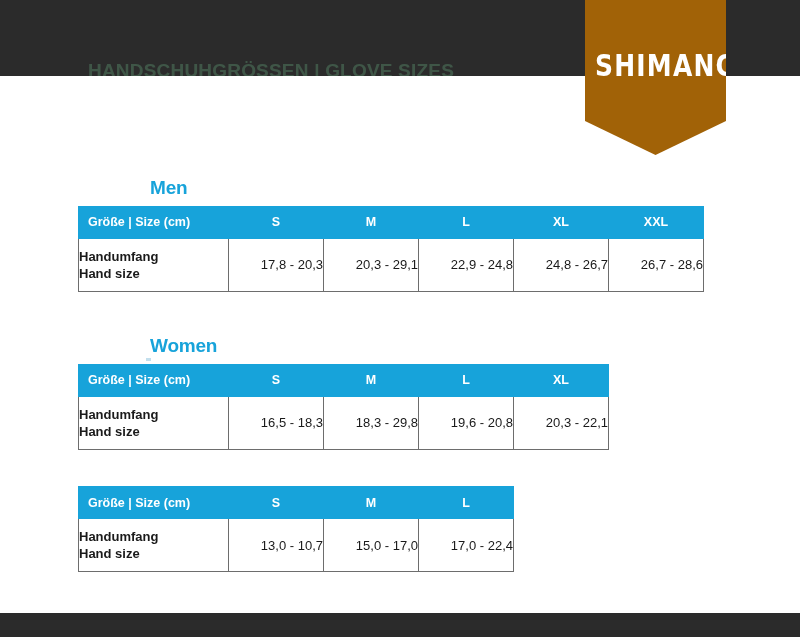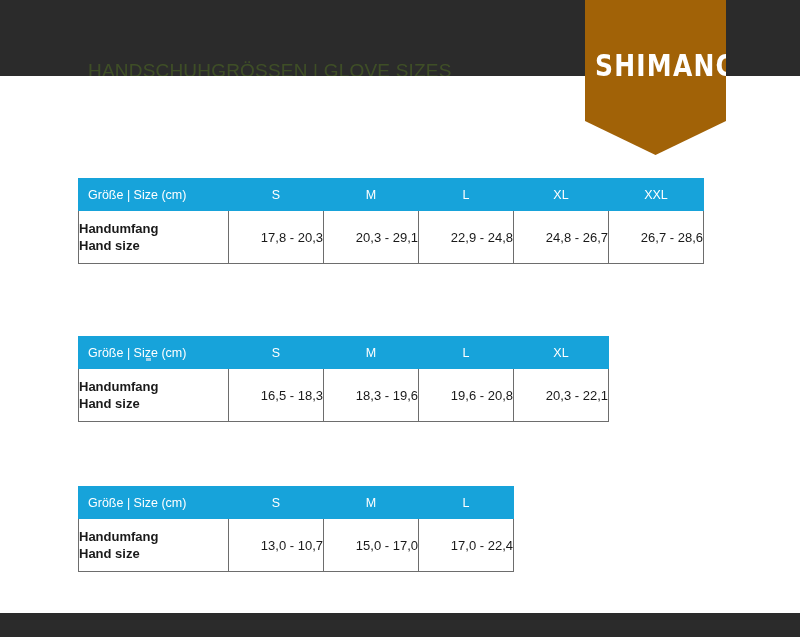--- a/index.html
+++ b/index.html
@@ -24,23 +24,23 @@
     width: 800px;
     height: 76px;
     background: #2b2b2b;
     overflow: hidden;
   }
   .header-title {
     position: absolute;
     left: 88px;
     top: 60px;
     font-size: 19px;
-    font-weight: normal;
+    font-weight: bold;
     letter-spacing: 0.2px;
-    color: #84cc16;
+    color: #86efac;
     white-space: nowrap;
     opacity: 0.22;
   }
 
   
   .brand-banner {
     position: absolute;
     left: 585px;
     top: 0;
     width: 141px;
@@ -110,21 +110,21 @@
   table.size-table td {
     border: 1px solid #6d6d6d;
     padding: 0;
     margin: 0;
   }
   table.size-table thead th {
     background: #17a3da;
     color: #ffffff;
     height: 31px;
     font-size: 12.5px;
-    font-weight: normal;
+    font-weight: bold;
     border-color: #17a3da;
   }
   table.size-table thead th.label-col {
     text-align: left;
     padding-left: 9px;
   }
   table.size-table thead th.size-col {
     text-align: center;
   }
   table.size-table tbody td {
@@ -153,20 +153,21 @@
 
 <div class="header-bar">
   <div class="header-title">HANDSCHUHGRÖSSEN | GLOVE SIZES</div>
 </div>
 
 <div class="brand-banner">
   <div class="brand-wordmark">SHIMANO</div>
 </div>
 
 <div class="section section-men">
+  <div class="section-title">Men</div>
   <table class="size-table">
     <colgroup>
       <col class="c-label">
         <col class="c-size">
         <col class="c-size">
         <col class="c-size">
         <col class="c-size">
         <col class="c-size">
     </colgroup>
     <thead>
@@ -190,20 +191,21 @@
         <td class="value-col">22,9 - 24,8</td>
         <td class="value-col">24,8 - 26,7</td>
         <td class="value-col">26,7 - 28,6</td>
       </tr>
     </tbody>
   </table>
 </div>
 
 <div class="section section-women">
   <div class="artifact-dot"></div>
+  <div class="section-title">Women</div>
   <table class="size-table">
     <colgroup>
       <col class="c-label">
         <col class="c-size">
         <col class="c-size">
         <col class="c-size">
         <col class="c-size">
     </colgroup>
     <thead>
       <tr>
@@ -214,21 +216,21 @@
         <th class="size-col">XL</th>
       </tr>
     </thead>
     <tbody>
       <tr>
         <td class="label-col">
           <span class="label-line">Handumfang</span>
           <span class="label-line">Hand size</span>
         </td>
         <td class="value-col">16,5 - 18,3</td>
-        <td class="value-col">18,3 - 19,6</td>
+        <td class="value-col">18,3 - 29,8</td>
         <td class="value-col">19,6 - 20,8</td>
         <td class="value-col">20,3 - 22,1</td>
       </tr>
     </tbody>
   </table>
 </div>
 
 <div class="section section-child">
   <table class="size-table">
     <colgroup>

